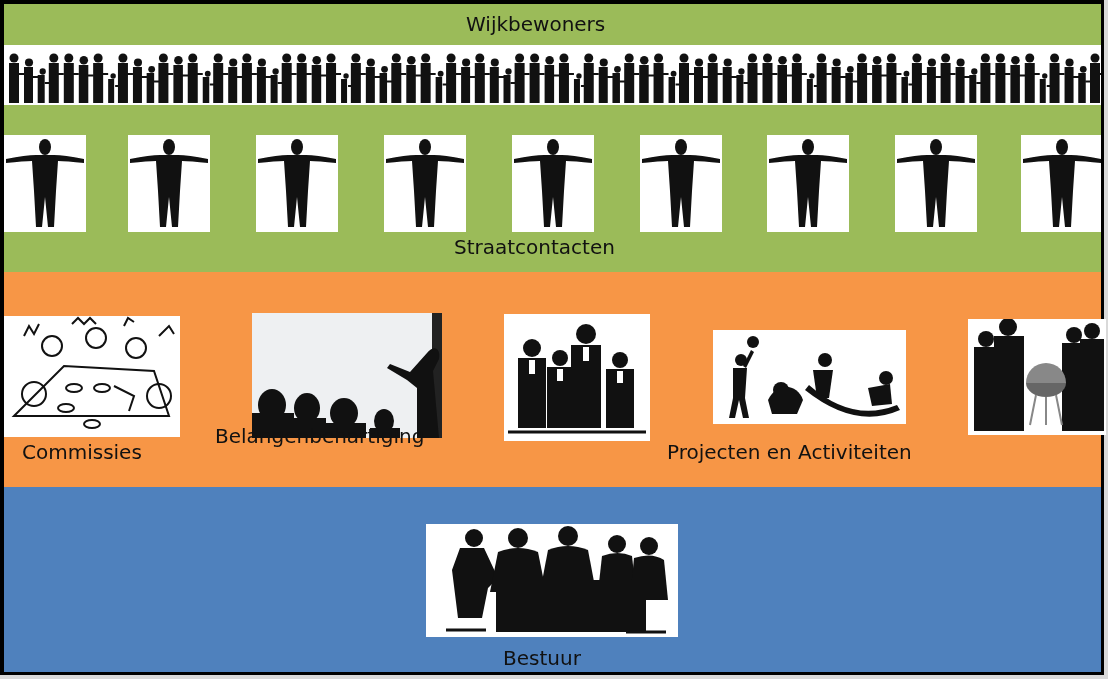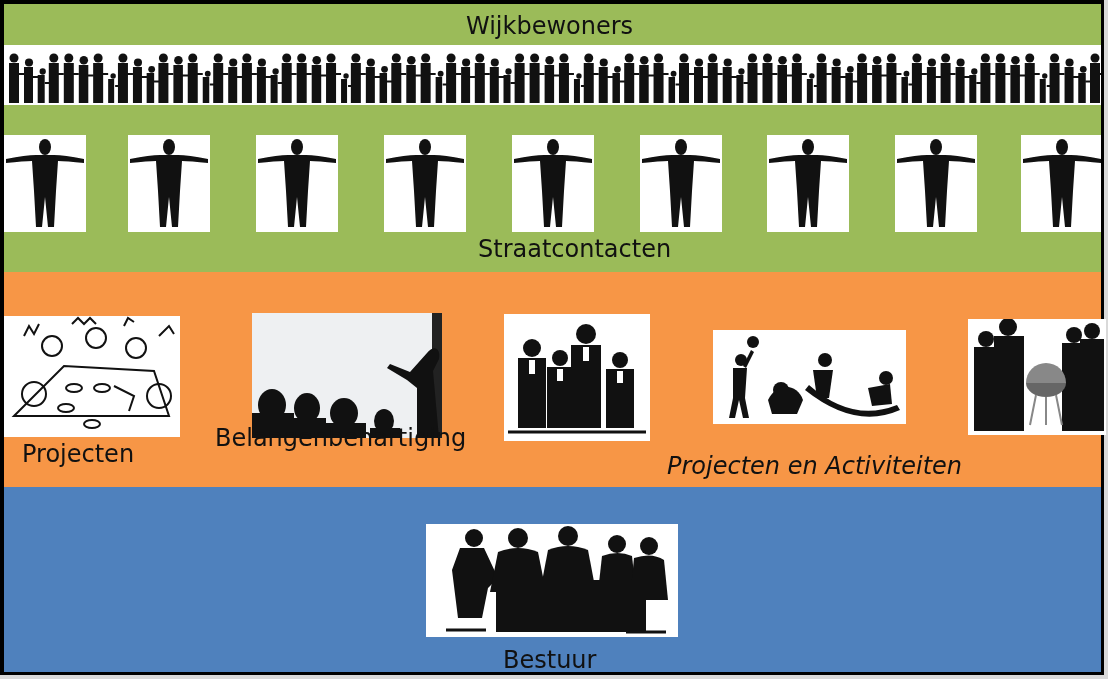--- a/index.html
+++ b/index.html
@@ -2,21 +2,21 @@
 <html><head>
 <meta charset="utf-8">
 <style>
   html,body{margin:0;padding:0;background:#d9d9d9;}
   body{width:1108px;height:679px;position:relative;overflow:hidden;font-family:"DejaVu Sans","Liberation Sans",sans-serif;}
   .frame{position:absolute;left:0;top:0;width:1104px;height:675px;background:#000;}
   .band{position:absolute;left:4px;width:1097px;}
   .green{top:4px;height:268px;background:#9bbb59;}
   .orange{top:272px;height:215px;background:#f79646;}
   .blue{top:487px;height:185px;background:#4f81bd;}
-  .lbl{position:absolute;color:#111;font-size:24px;white-space:nowrap;line-height:1;}
+  .lbl{position:absolute;color:#111;font-size:20px;white-space:nowrap;line-height:1;}
   .strip{position:absolute;left:4px;top:45px;width:1097px;height:60px;background:#fff;overflow:hidden;}
   .card{position:absolute;background:#fff;overflow:hidden;}
   svg{display:block}
 </style>
 </head>
 <body>
 
 <div class="frame"></div>
 
 <div class="band green"></div>
@@ -477,21 +477,21 @@
     </svg>
     </div>
     <div class="card" style="left: 1021px; top: 135px; width: 80px; height: 97px;">
       <svg width="82" height="97" viewBox="0 0 82 97" fill="#111">
       <ellipse cx="41" cy="12" rx="6" ry="8"></ellipse>
       <path d="M2 24 q20 -4 30 -4 h18 q10 0 30 4 l0 4 q-18 -2 -26 -2 l-2 30 l-2 36 h-6 l-3 -30 l-3 30 h-6 l-2 -36 l-2 -30 q-8 0 -26 2z"></path>
     </svg>
     </div>
   </div>
 
-<div class="lbl" style="left:478px;top:237px;">Straatcontacten</div>
+<div class="lbl" style="left:454px;top:237px;">Straatcontacten</div>
 
 <div class="band orange"></div>
 
 <div class="card" style="left:4px;top:316px;width:176px;height:121px;">
   <svg width="176" height="121" viewBox="0 0 176 121" fill="none" stroke="#111" stroke-width="2">
     <path d="M10 100 L60 50 L150 55 L165 100 Z"></path>
     <ellipse cx="70" cy="72" rx="8" ry="4"></ellipse>
       <ellipse cx="98" cy="72" rx="8" ry="4"></ellipse>
       <ellipse cx="62" cy="92" rx="8" ry="4"></ellipse>
       <ellipse cx="88" cy="108" rx="8" ry="4"></ellipse>
@@ -500,21 +500,21 @@
       <circle cx="92" cy="22" r="10"></circle>
       <circle cx="132" cy="32" r="10"></circle>
       <circle cx="155" cy="80" r="12"></circle>
     <path d="M20 20 l5 -10 l5 8 l5 -10"></path>
       <path d="M68 8 l6 -6 l6 6 l6 -6 l6 6"></path>
       <path d="M120 10 l4 -8 l6 4"></path>
       <path d="M155 20 l10 -10 l5 8"></path>
     <path d="M110 70 l20 10 l-5 15"></path>
   </svg>
 </div>
-<div class="lbl" style="left:22px;top:442px;">Projecten</div>
+<div class="lbl" style="left:22px;top:442px;">Commissies</div>
 
 <div class="card" style="left:252px;top:313px;width:190px;height:125px;background:#eef0f2;">
   <svg width="190" height="125" viewBox="0 0 190 125">
     <rect x="180" y="0" width="10" height="125" fill="#222"></rect>
     <path d="M175 40 c6 -8 14 -6 12 6 l-6 12 l6 67 l-22 0 l0 -50 l-10 -8 l-20 -12 l3 -4 l20 8z" fill="#111"></path>
     <g fill="#111">
       <ellipse cx="20" cy="92" rx="14" ry="16"></ellipse>
         <rect x="0" y="100" width="42" height="25"></rect>
       <ellipse cx="55" cy="95" rx="13" ry="15"></ellipse>
         <rect x="38" y="105" width="36" height="20"></rect>
@@ -557,21 +557,21 @@
       <path d="M30 36 l8 -16 l3 2 l-8 16z"></path>
     <circle cx="68" cy="60" r="8"></circle>
       <path d="M55 70 c10 -20 30 -15 35 0 l-6 14 h-25z"></path>
     <circle cx="112" cy="30" r="7"></circle>
       <path d="M100 40 h20 l-4 28 h-12z"></path>
     <path d="M92 60 q50 40 95 20 l-3 -5 q-45 18 -88 -20z"></path>
     <circle cx="173" cy="48" r="7"></circle>
       <path d="M155 58 l22 -4 l2 20 l-20 2z"></path>
   </svg>
 </div>
-<div class="lbl" style="left:667px;top:454px;font-style:italic;">Projecten en Activiteiten</div>
+<div class="lbl" style="left:667px;top:442px;">Projecten en Activiteiten</div>
 
 <div class="card" style="left:968px;top:319px;width:138px;height:116px;">
   <svg width="138" height="116" viewBox="0 0 138 116">
     <g fill="#111">
       <circle cx="18" cy="20" r="8"></circle>
         <rect x="6" y="28" width="22" height="84"></rect>
       <circle cx="40" cy="8" r="9"></circle>
         <rect x="26" y="17" width="30" height="95"></rect>
       <circle cx="106" cy="16" r="8"></circle>
         <rect x="94" y="24" width="22" height="88"></rect>

